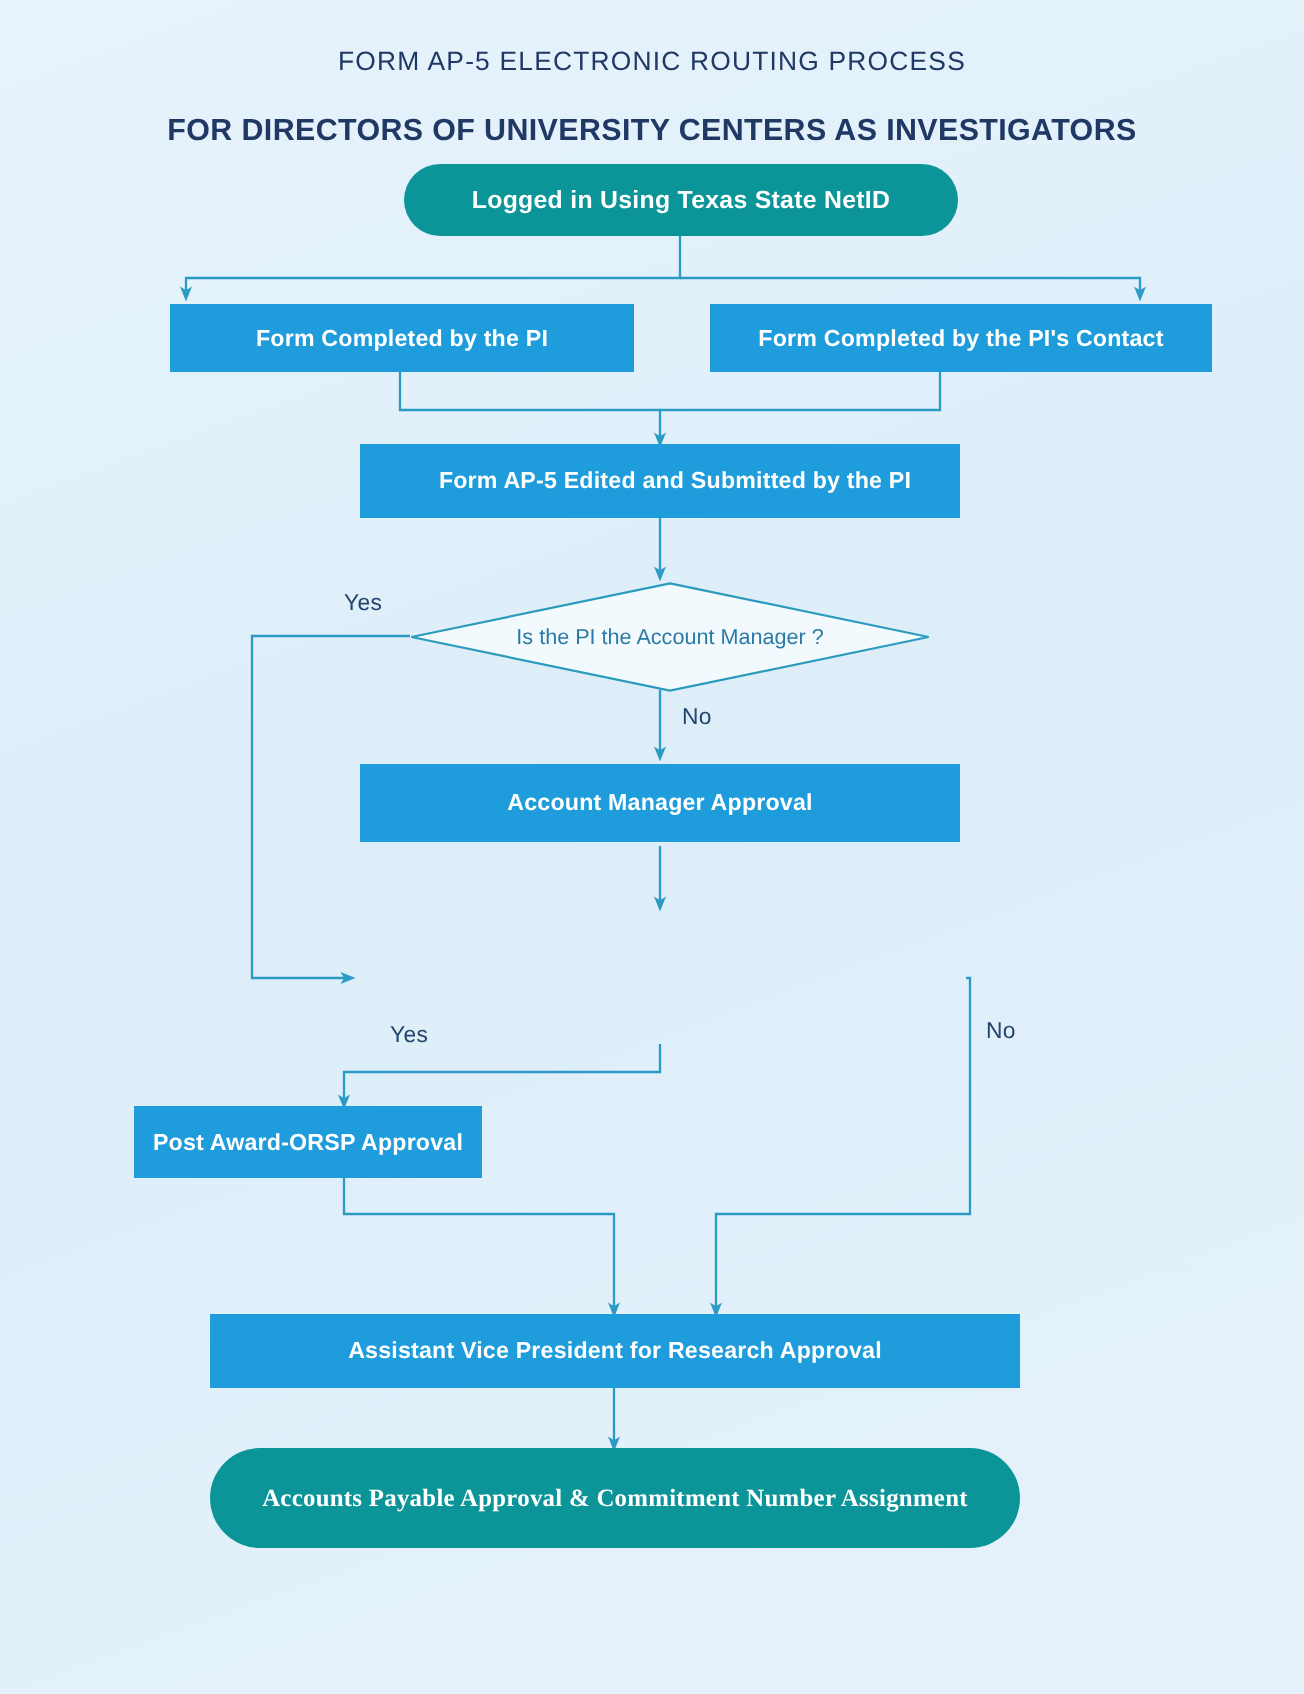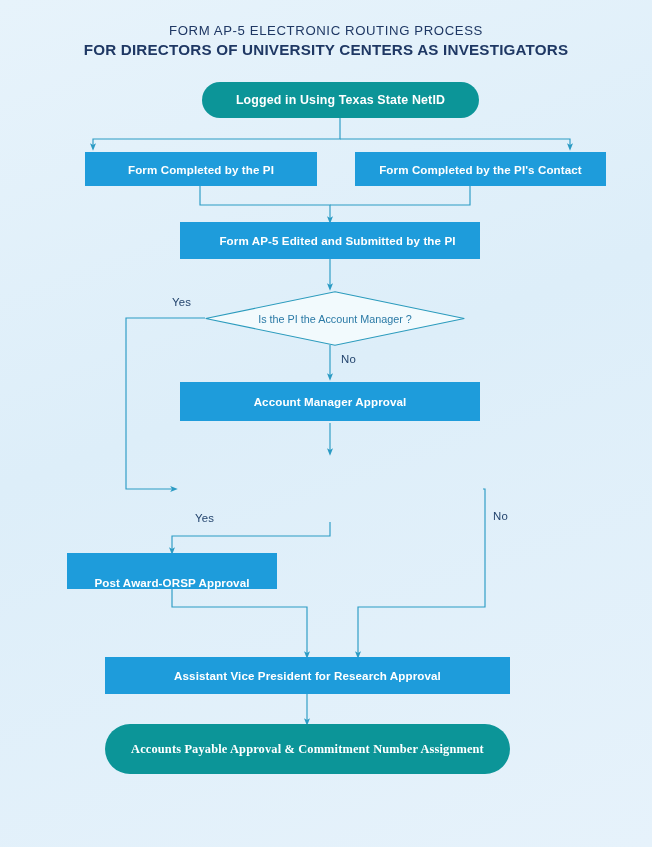--- a/index.html
+++ b/index.html
@@ -36,21 +36,21 @@
     letter-spacing: 0.6px;
     font-weight: 400;
     line-height: 18px;
   }
   .title-line2 {
     color: #1f3864;
     font-size: 15.2px;
     letter-spacing: 0.2px;
     font-weight: bold;
     line-height: 20px;
-    margin-top: 0;
+    margin-top: 16px;
   }
   
   #wires {
     position: absolute;
     left: 0; top: 0;
     width: 652px;
     height: 847px;
     pointer-events: none;
   }
   
@@ -173,21 +173,21 @@
   <div class="branch-label" style="left:341px; top:353px;">No</div>
 
   <div class="node process" style="left:180px; top:382px; width:300px; height:39px;">
     <span>Account Manager Approval</span>
   </div>
 
 
   <div class="branch-label" style="left:195px; top:512px;">Yes</div>
   <div class="branch-label" style="left:493px; top:510px;">No</div>
 
-  <div class="node process" style="left:67px; top:553px; width:210px; height:36px;align-items:flex-end;">
+  <div class="node process" style="left:67px; top:553px; width:174px; height:36px;">
     <span>Post Award-ORSP Approval</span>
   </div>
 
   <div class="node process" style="left:105px; top:657px; width:405px; height:37px;">
     <span>Assistant Vice President for Research Approval</span>
   </div>
 
   <div class="node terminator" style="left:105px; top:724px; width:405px; height:50px; border-radius:27px;font-family:Liberation Serif, serif;">
     <span>Accounts Payable Approval &amp; Commitment Number Assignment</span>
   </div>

